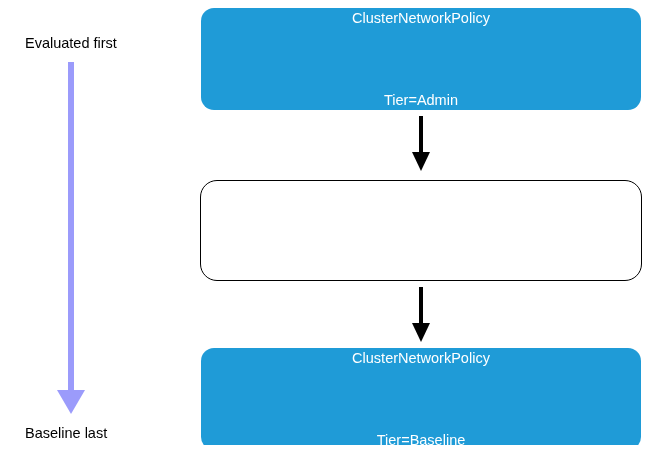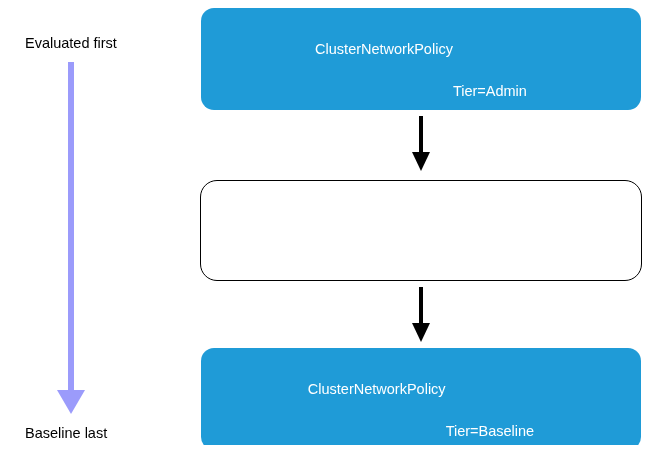--- a/index.html
+++ b/index.html
@@ -36,21 +36,21 @@
     top: 60px;
     width: 42px;
     height: 356px;
   }
 
   
   .node {
     position: absolute;
     box-sizing: border-box;
     display: flex;
-    flex-direction: row;
+    flex-direction: column;
     align-items: center;
     justify-content: center;
   }
   .node-blue {
     background: #1f9bd7;
     border-radius: 13px;
   }
   .node-white {
     background: #ffffff;
     border: 1.6px solid #000000;

